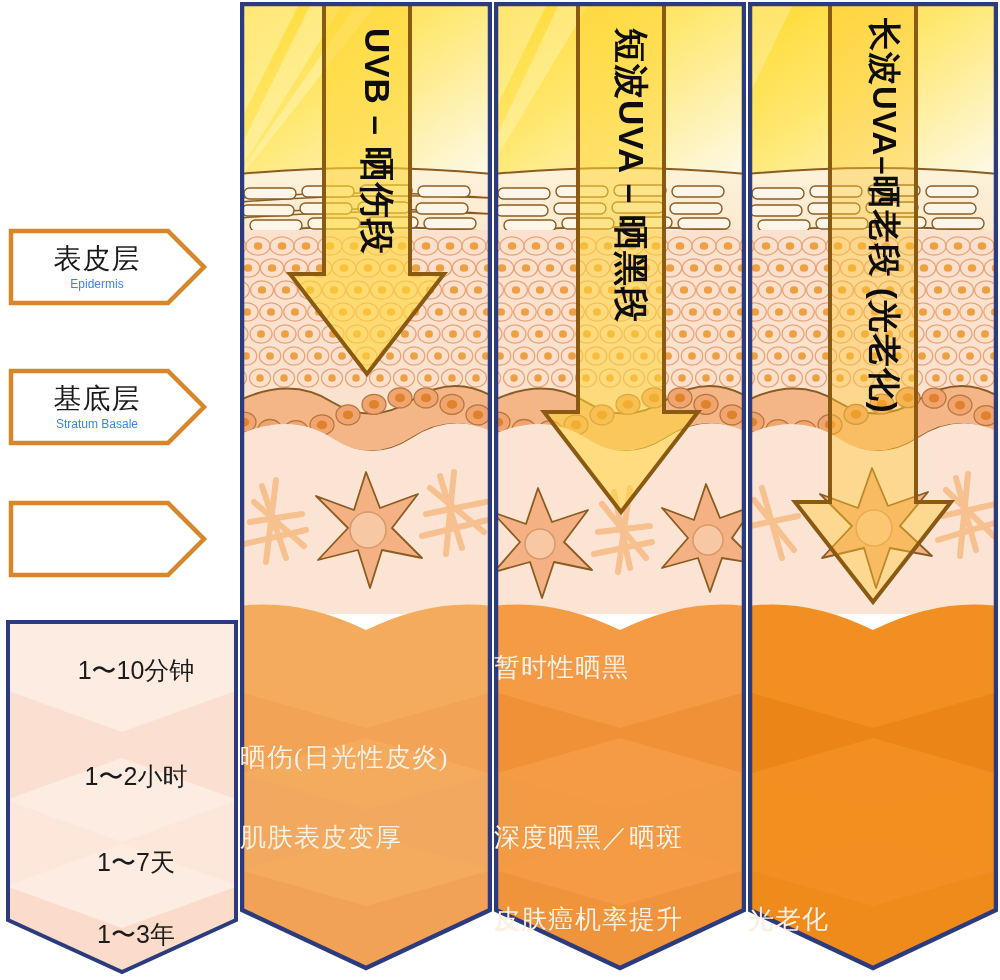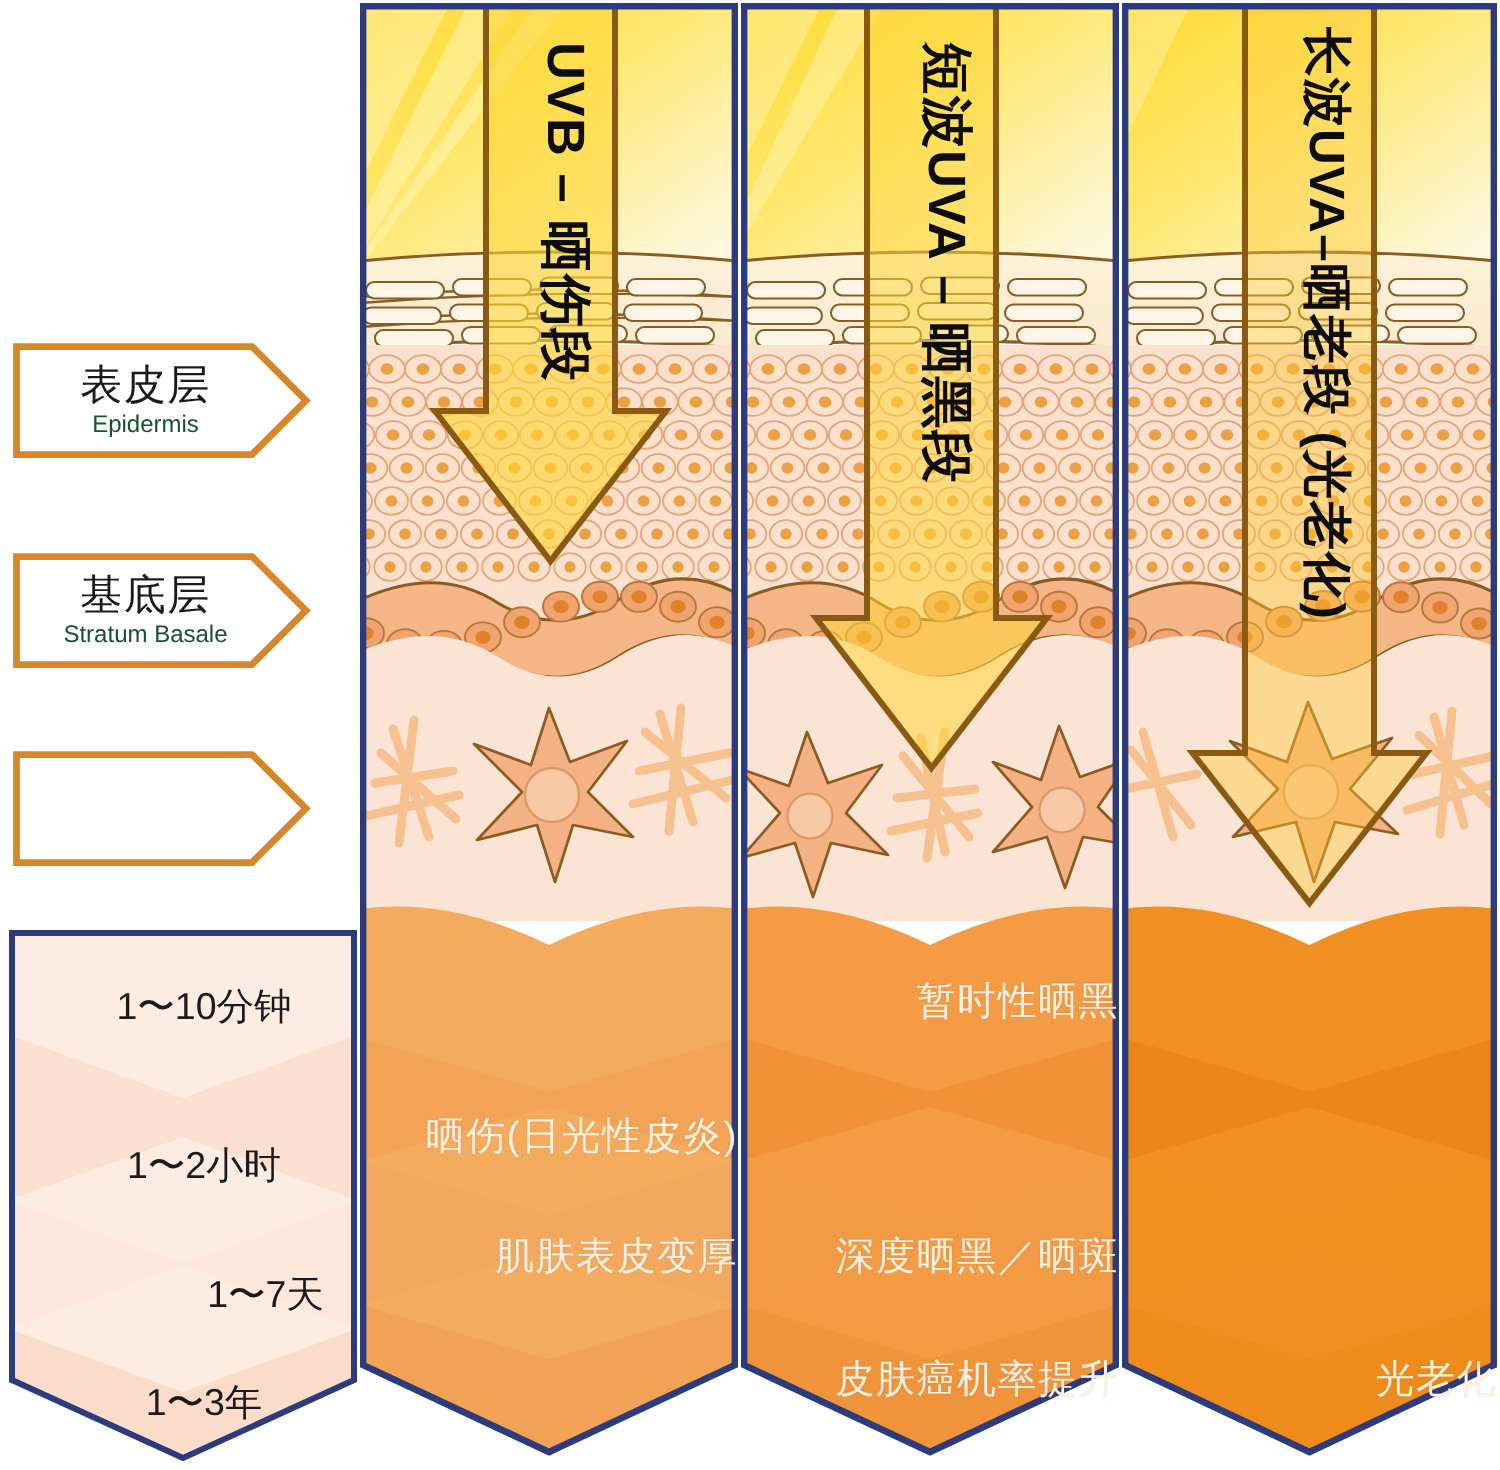--- a/index.html
+++ b/index.html
@@ -16,21 +16,21 @@
     width:200px;
     display:flex;flex-direction:column;align-items:center;justify-content:center;
     box-sizing:border-box;
   }
   .legend-tag .tagbg{
     position:absolute;left:0;top:0;width:200px;height:78px;
   }
   .legend-tag .txt{position:relative;z-index:2;text-align:center;
      padding-right:22px;line-height:1;}
   .legend-tag .cn{font-size:28px;color:#1a1a1a;letter-spacing:1px;font-weight:400;}
-  .legend-tag .en{font-size:16px;color:#14532d;margin-top:5px;}
+  .legend-tag .en{font-size:12px;color:#3b82f6;margin-top:5px;}
 
   
   #timepanel{position:absolute;left:6px;top:620px;width:260px;height:354px;}
   .time-label{
     position:absolute;width:100%;text-align:center;
     font-size:25px;color:#1b1b1b;letter-spacing:0px;
   }
 
   
   .col{position:absolute;top:2px;height:972px;}
@@ -41,23 +41,24 @@
     position:absolute;
     transform-origin:left top;
     white-space:nowrap;
     font-size:35px;font-weight:700;color:#0d0d0d;
     letter-spacing:1px;
     z-index:40;
   }
 
   
   .effect{
-    position:absolute;width:100%;text-align:right;
+    position:absolute;width:100%;text-align:left;
     color:#fdf1e4;font-size:26px;letter-spacing:1px;z-index:30;
     text-shadow:0 0 1px rgba(180,100,20,.25);
+    font-family:Liberation Serif, serif;
   }
 </style>
 </head>
 <body>
 
 <div id="stage">
 
   <div class="legend-tag" style="left:8px;top:228px;">
     <svg class="tagbg" viewBox="0 0 200 78">
       <path d="M3 3 H160 L196 39 L160 75 H3 Z" fill="#ffffff" stroke="#d8862a" stroke-width="4.5" stroke-linejoin="miter"></path>
@@ -94,21 +95,21 @@
       <g clip-path="url(#tpclip)">
         <rect x="0" y="0" width="232" height="354" fill="#fdece2"></rect>
         <path d="M0 70 L116 112 L232 70 V180 L116 138 L0 180 Z" fill="#fbdfd0"></path>
         <path d="M0 180 L116 222 L232 180 V266 L116 224 L0 266 Z" fill="#fde7da"></path>
         <path d="M0 266 L116 308 L232 266 V354 H0 Z" fill="#fbdccb"></path>
       </g>
       <path d="M2 2 H230 V300 L116 352 L2 300 Z" fill="none" stroke="#2c3b7d" stroke-width="4"></path>
     </svg>
     <div class="time-label" style="top:34px;">1〜10分钟</div>
     <div class="time-label" style="top:140px;">1〜2小时</div>
-    <div class="time-label" style="top:226px;margin-left:41px;">1〜7天</div>
+    <div class="time-label" style="top:226px;">1〜7天</div>
     <div class="time-label" style="top:298px;">1〜3年</div>
   </div>
 
   <div class="col" style="left:240px;width:252px;">
     <svg class="colclip" viewBox="0 0 252 972" preserveAspectRatio="none">
       <defs>
         <clipPath id="c1">
           <path d="M2 2 H250 V908 L126 966 L2 908 Z"></path>
         </clipPath>
         <linearGradient id="sun1" x1="0" y1="0" x2="1" y2="1">

